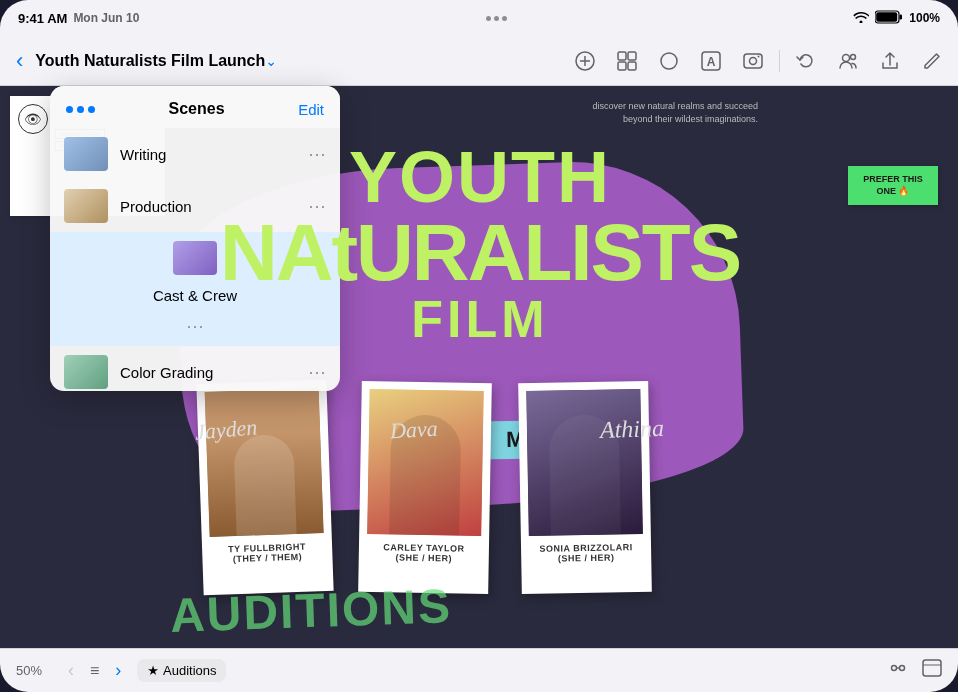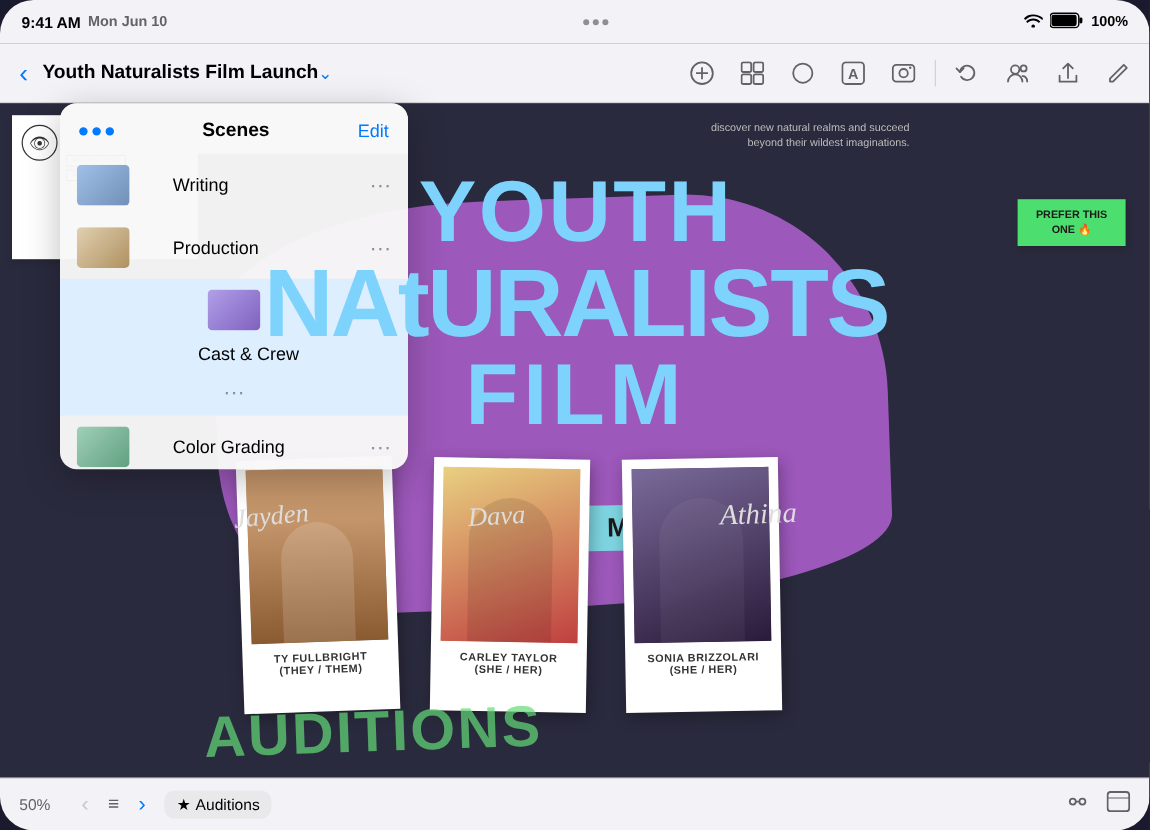--- a/index.html
+++ b/index.html
@@ -141,39 +141,39 @@
 
     
     .canvas-title {
       position: absolute;
       top: 55px;
       left: 200px;
       width: 560px;
       text-align: center;
       font-family: 'Arial Black', 'Impact', sans-serif;
       font-weight: 900;
-      color: #7dd3fc;
+      color: #bef264;
       z-index: 5;
       line-height: 1;
     }
 
     .canvas-title-youth {
       font-size: 72px;
       display: block;
       letter-spacing: 2px;
     }
 
     .canvas-title-nat {
       font-size: 80px;
       display: block;
       letter-spacing: -2px;
     }
 
     .canvas-title-film {
-      font-size: 72px;
+      font-size: 52px;
       display: block;
       letter-spacing: 4px;
     }
 
     
     .photos-area {
       position: absolute;
       bottom: 55px;
       left: 180px;
       right: 0;
@@ -355,21 +355,20 @@
 
     .thumb-writing { background: linear-gradient(135deg, #a0c0e0 0%, #8ab0d0 100%); }
     .thumb-production { background: linear-gradient(135deg, #e0d0b0 0%, #c0b090 100%); }
     .thumb-cast { background: linear-gradient(135deg, #b0a0e0 0%, #9080c0 100%); }
     .thumb-color { background: linear-gradient(135deg, #a0d0b0 0%, #80b090 100%); }
 
     .scene-name {
       flex: 1;
       font-size: 15px;
       color: #000;
-      margin-left: 24px;
     }
 
     .scene-more {
       color: #8e8e93;
       font-size: 18px;
       cursor: pointer;
     }
 
     .scenes-add-btn {
       margin: 10px 12px 12px;

